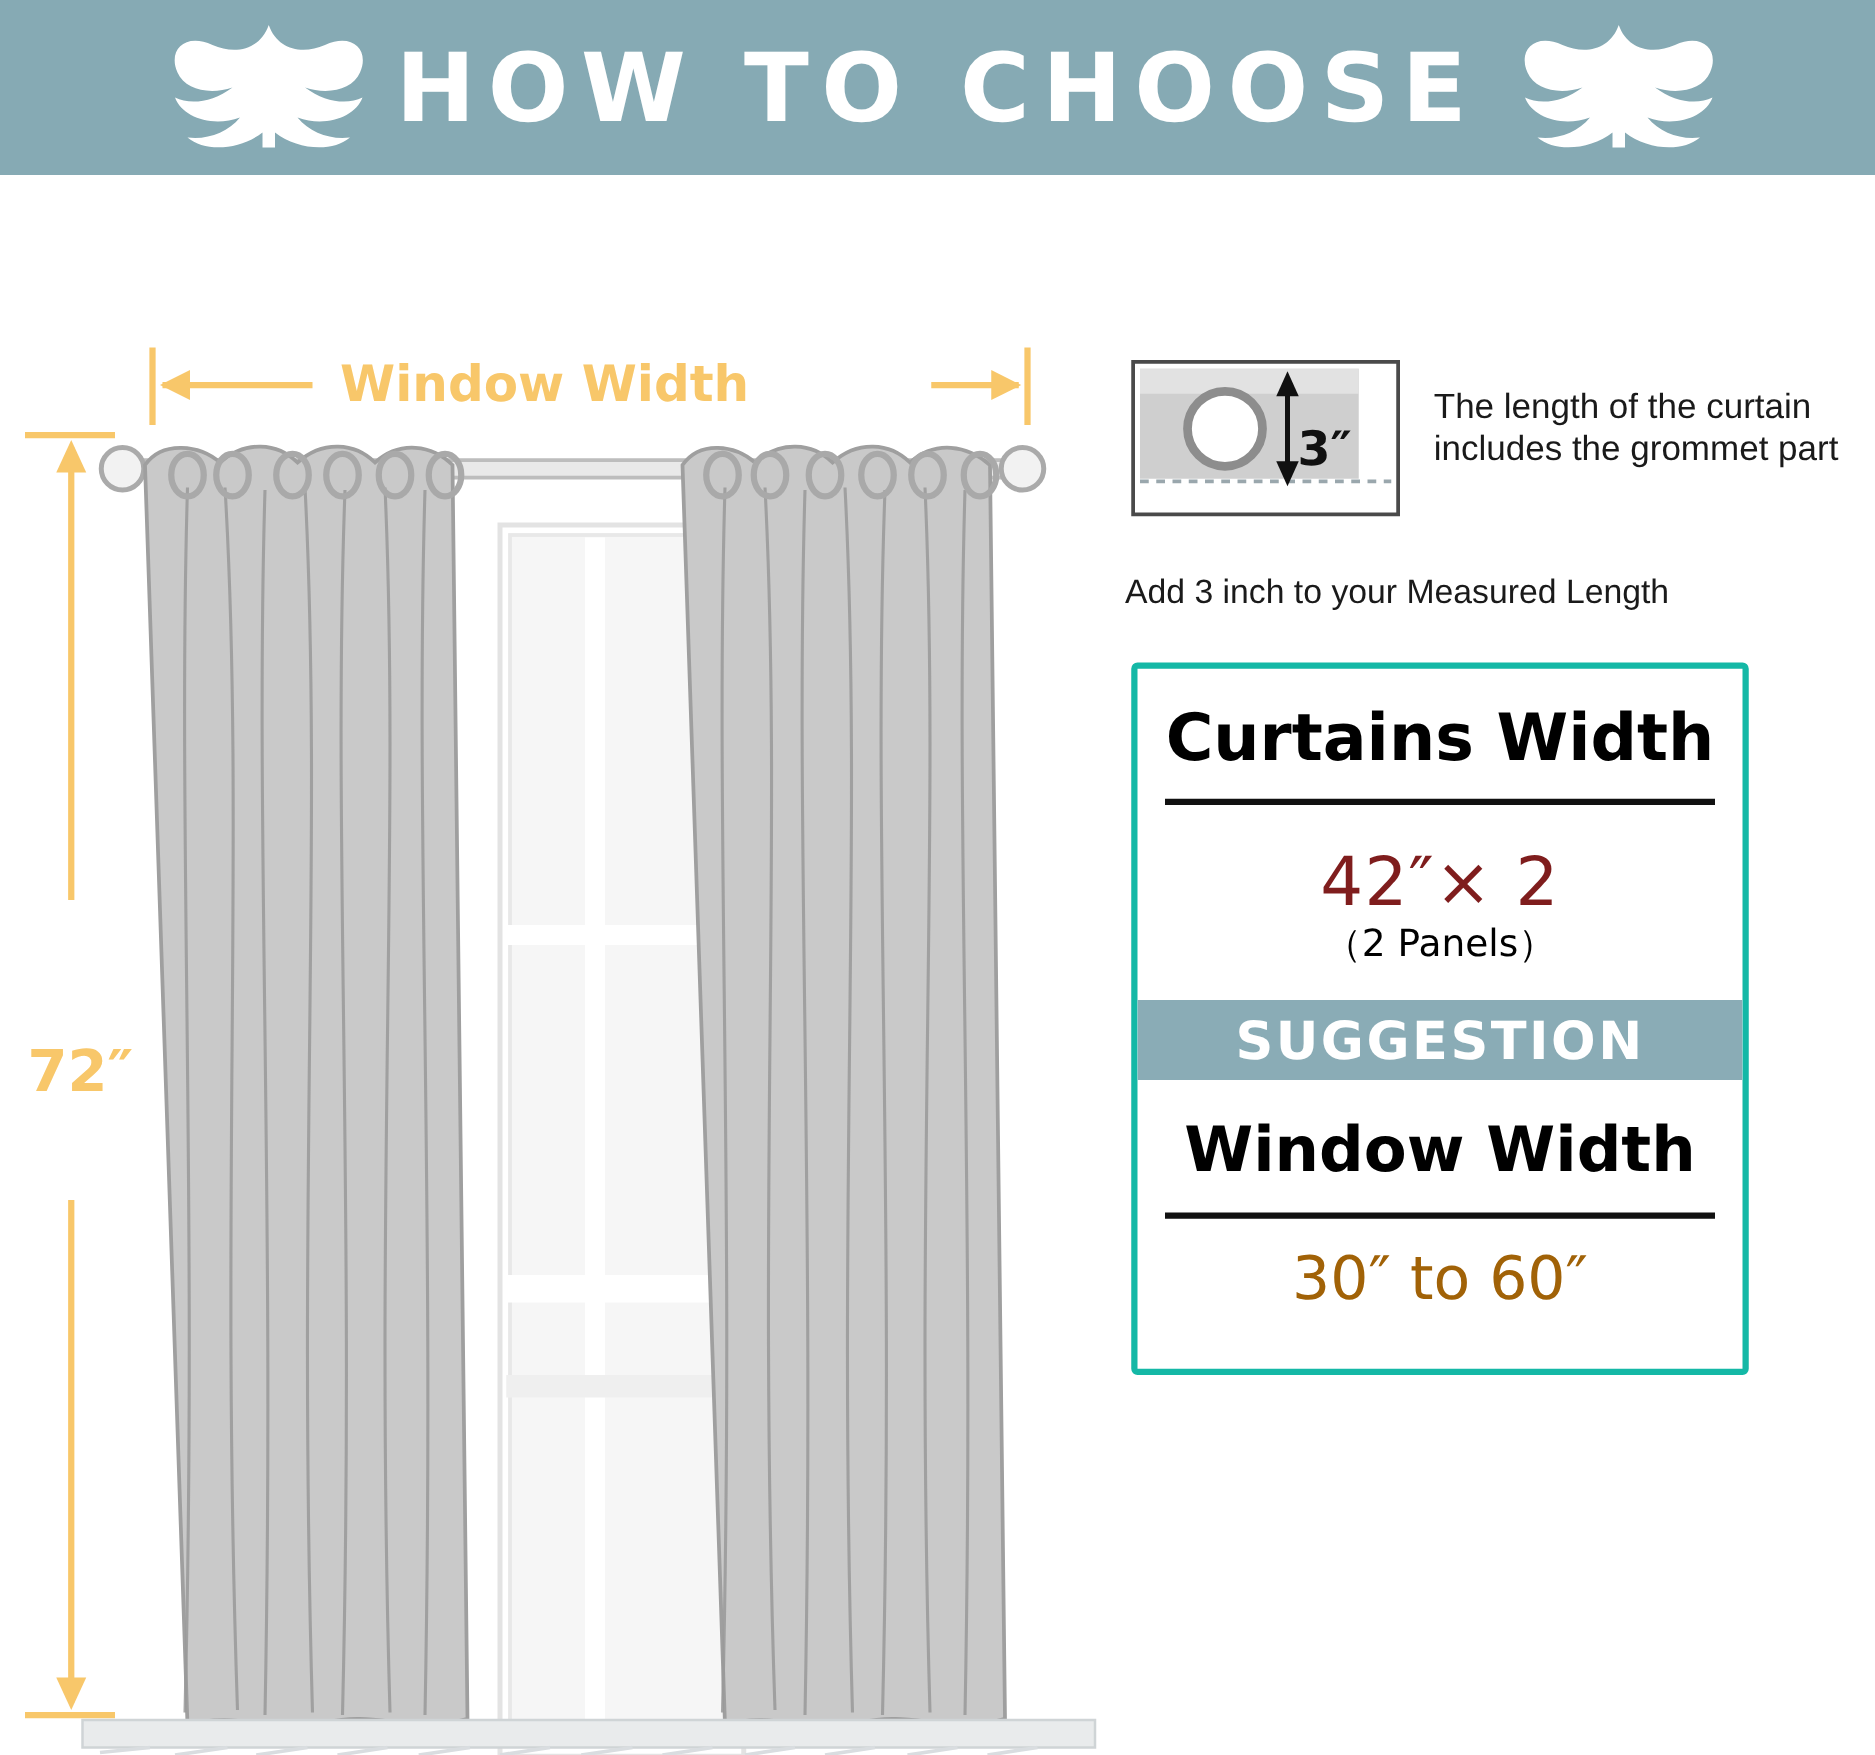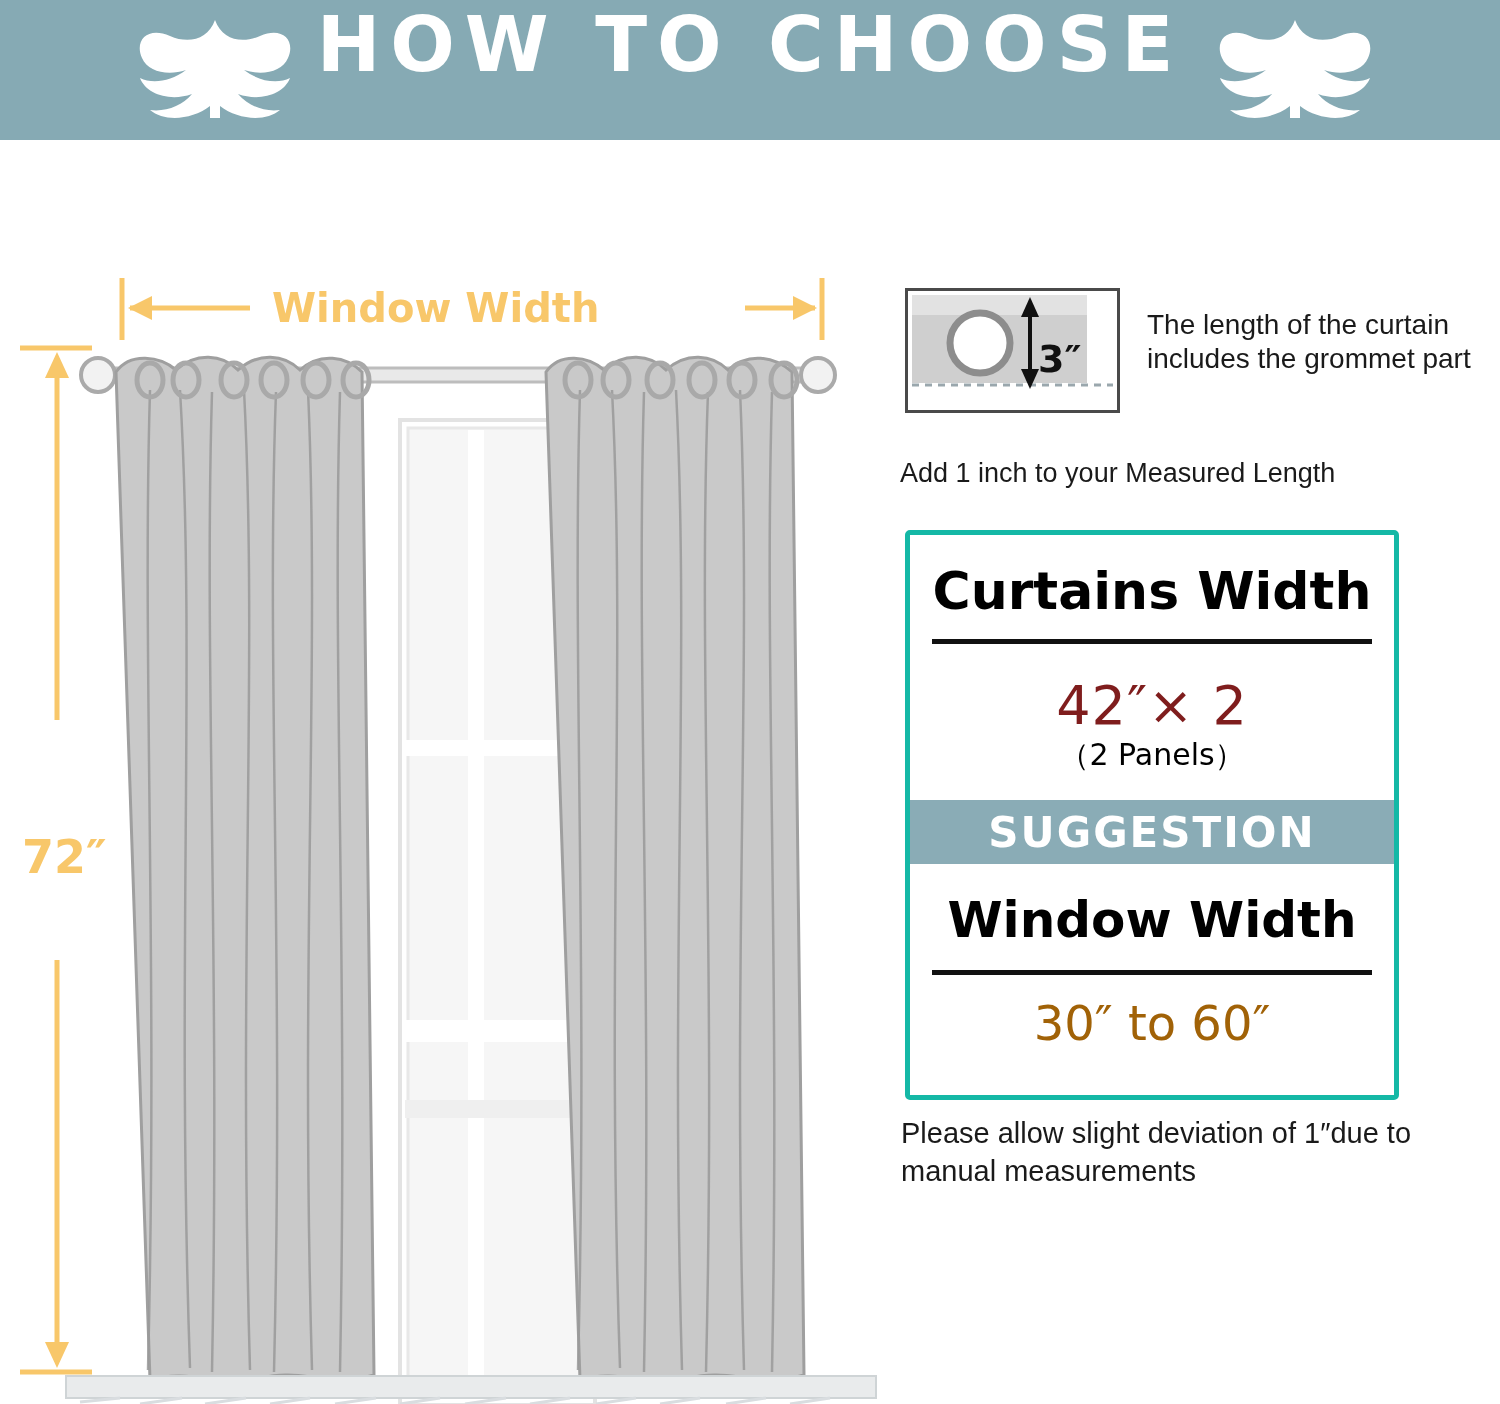--- a/index.html
+++ b/index.html
@@ -16,21 +16,21 @@
   }
 
   
   #header-banner {
     position: absolute;
     left: 0; top: 0;
     width: 1500px;
     height: 140px;
     background: #86aab4;
     display: flex;
-    align-items: flex-start;
+    align-items: center;
     justify-content: center;
   }
   #header-title {
     color: #ffffff;
     font-size: 76px;
     font-weight: bold;
     letter-spacing: 10px;
     font-family: "DejaVu Sans", sans-serif;
     white-space: nowrap;
   }
@@ -331,27 +331,26 @@
       <g stroke="#111" stroke-width="4">
         <line x1="122" y1="14" x2="122" y2="90"></line>
       </g>
       <polygon points="122,6 113,26 131,26" fill="#111"></polygon>
       <polygon points="122,98 113,78 131,78" fill="#111"></polygon>
     </svg>
     <div id="three-inch">3″</div>
   </div>
 
   <div id="grommet-note">The length of the curtain includes the grommet part</div>
-  <div id="add-inch-note">Add 1 inch to your Measured Length</div>
+  <div id="add-inch-note">Add 3 inch to your Measured Length</div>
 
   <div id="suggestion-card">
     <div class="card-row" id="card-title">Curtains Width</div>
     <div class="card-row" id="card-value1">
       <div class="big">42″× 2</div>
       <div class="small">（2 Panels）</div>
     </div>
     <div class="card-row" id="card-suggestion">SUGGESTION</div>
     <div class="card-row" id="card-title2">Window Width</div>
     <div class="card-row" id="card-range">30″ to 60″</div>
   </div>
 
-  <div id="deviation-note">Please allow slight deviation of 1″due to manual measurements</div>
 </div>
 
 </body></html>

